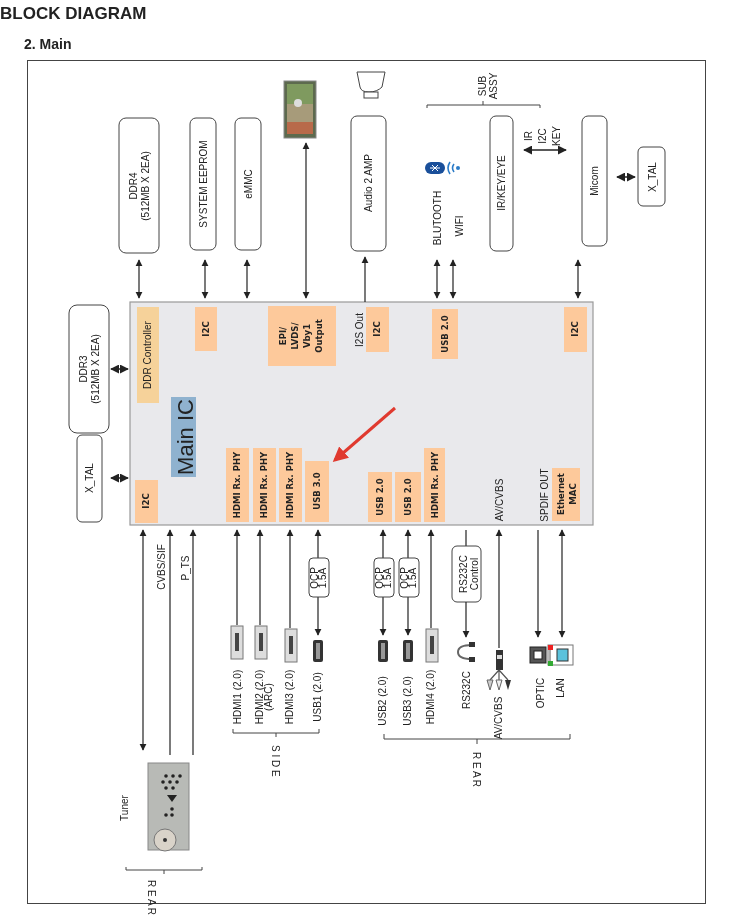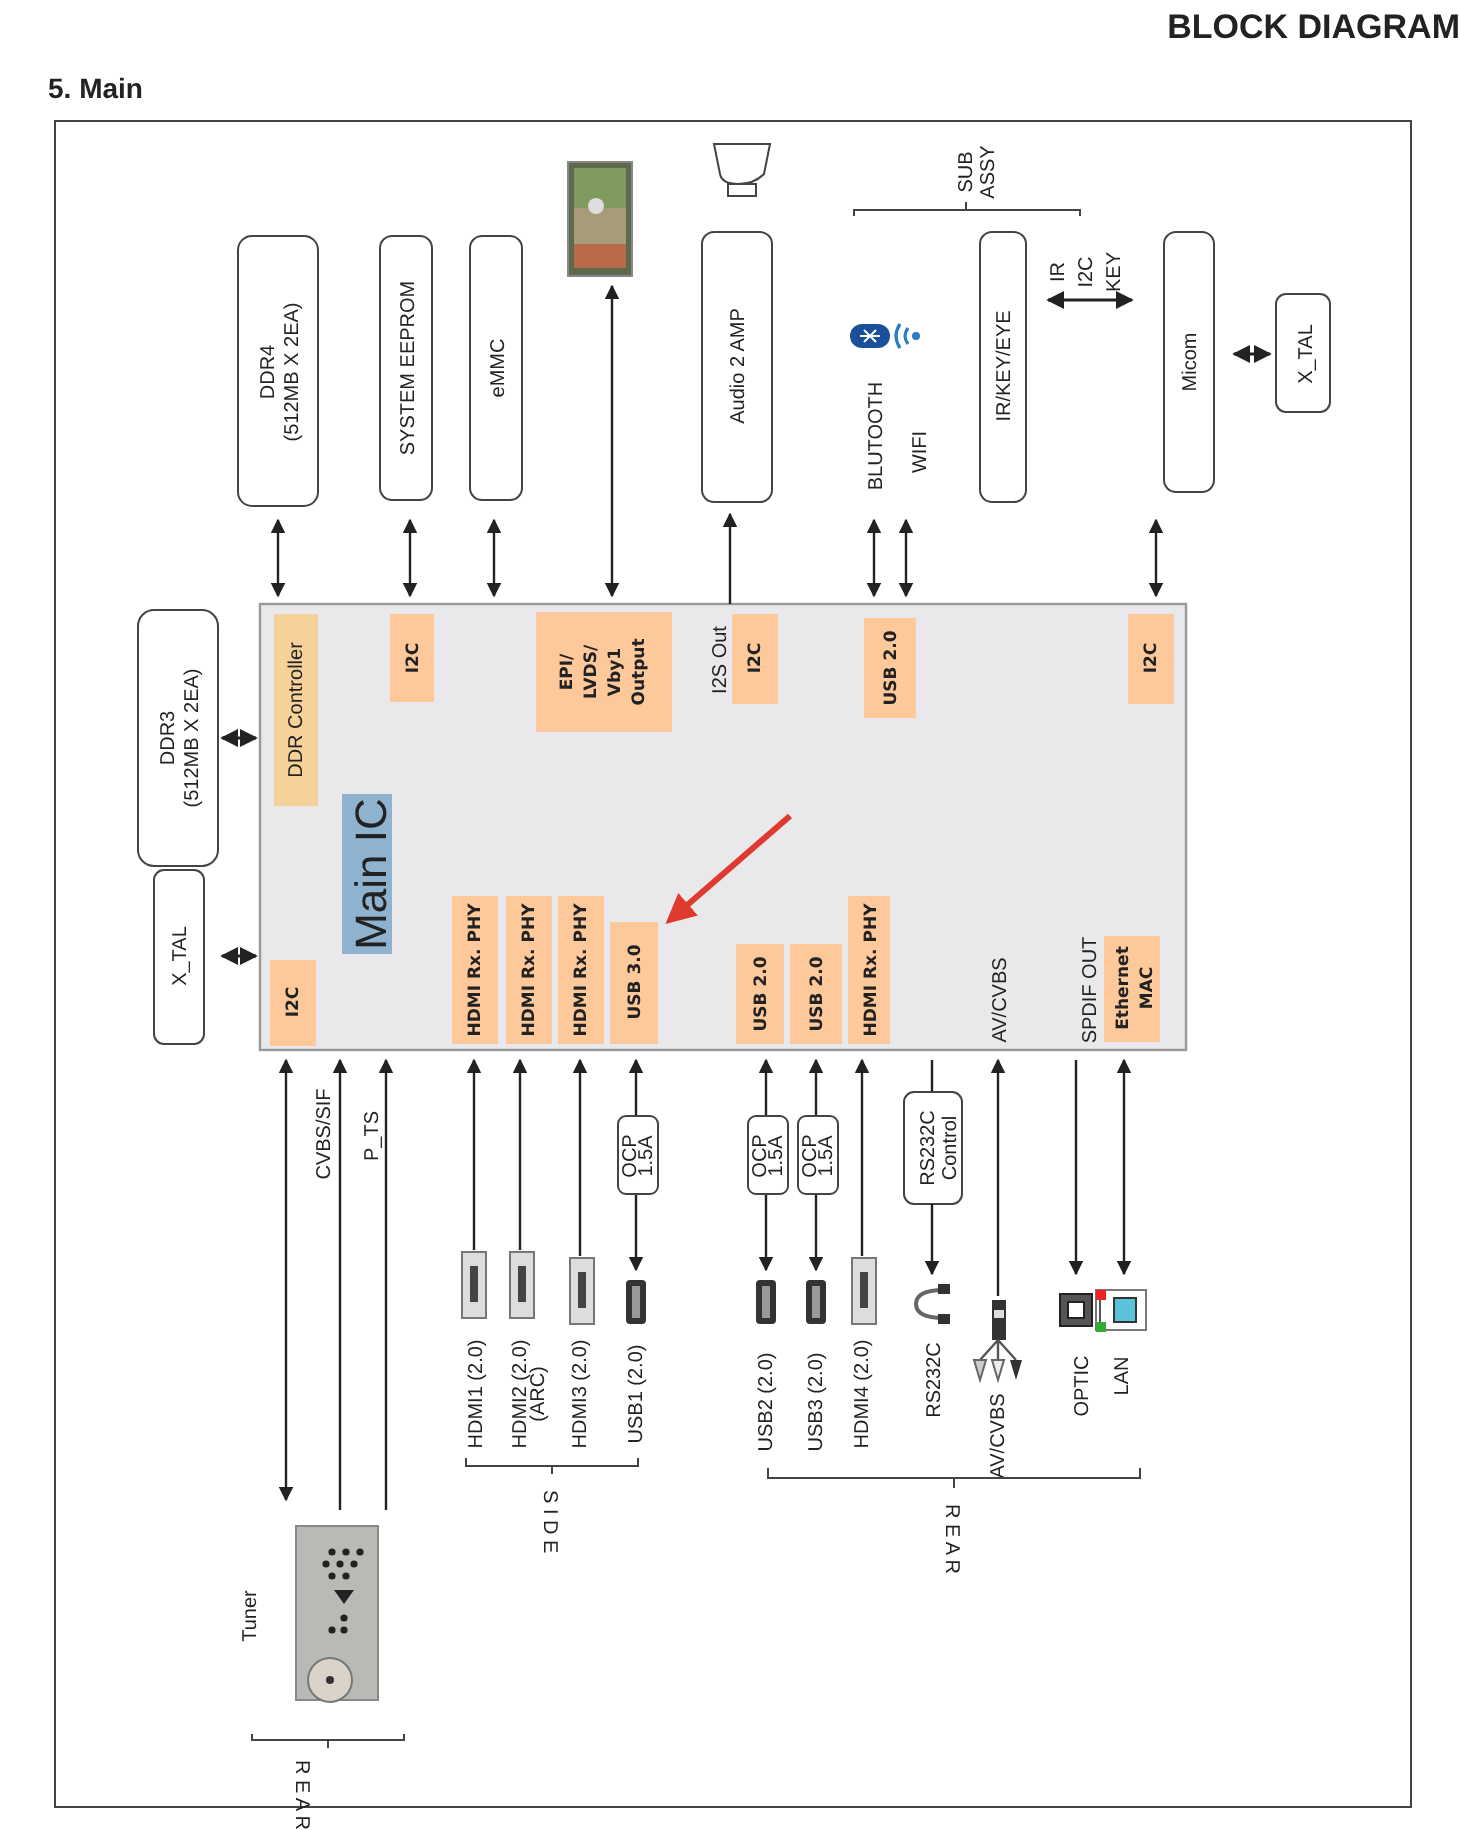--- a/index.html
+++ b/index.html
@@ -1,28 +1,28 @@
 <!DOCTYPE html>
 <html><head>
 <meta charset="utf-8">
 <style>
   html, body { margin:0; padding:0; background:#fff; }
   body { width:730px; height:915px; position:relative; overflow:hidden; font-family:"Liberation Sans", sans-serif; color:#222; }
-  .title { position:absolute; left:0; width:730px; top:4px; text-align:right; font-weight:bold; font-size:17px; }
+  .title { position:absolute; left:0; width:730px; top:4px; text-align:left; font-weight:bold; font-size:17px; }
   .section { position:absolute; left:24px; top:36px; font-weight:bold; font-size:14px; }
   .frame { position:absolute; left:27px; top:60px; width:679px; height:844px; border:1.5px solid #444; box-sizing:border-box; }
   svg#diagram { position:absolute; left:0; top:0; }
   .rt { font-family:"Liberation Sans", sans-serif; font-size:10px; fill:#222; }
   .blk { font-family:"DejaVu Sans", sans-serif; font-weight:bold; font-size:8.5px; fill:#222; }
 </style>
 </head>
 <body>
 
 <div class="title">BLOCK DIAGRAM</div>
-<div class="section">5. Main</div>
+<div class="section">2. Main</div>
 <div class="frame"></div>
 
 <svg id="diagram" width="730" height="915" viewBox="0 0 730 915">
   <defs>
     <marker id="ah" viewBox="0 0 10 10" refX="9" refY="5" markerWidth="6" markerHeight="6" orient="auto-start-reverse">
       <path d="M0,0 L10,5 L0,10 z" fill="#222"></path>
     </marker>
     <marker id="ahr" viewBox="0 0 10 10" refX="8" refY="5" markerWidth="5" markerHeight="5" orient="auto">
       <path d="M0,0 L10,5 L0,10 z" fill="#e03a2f"></path>
     </marker>

